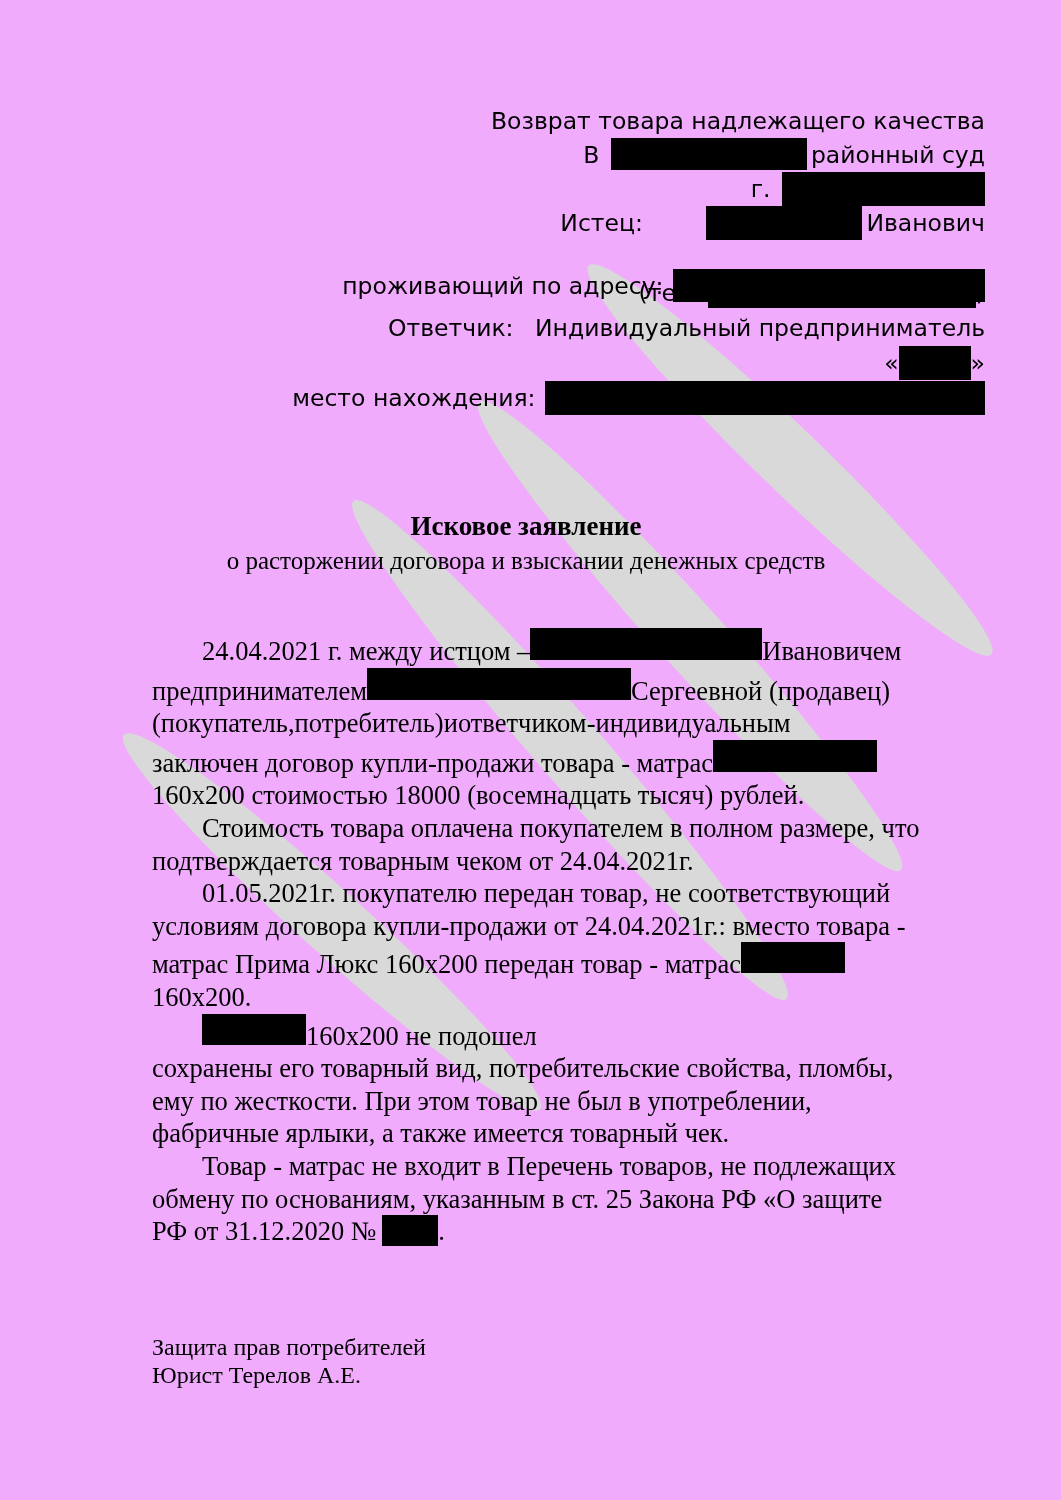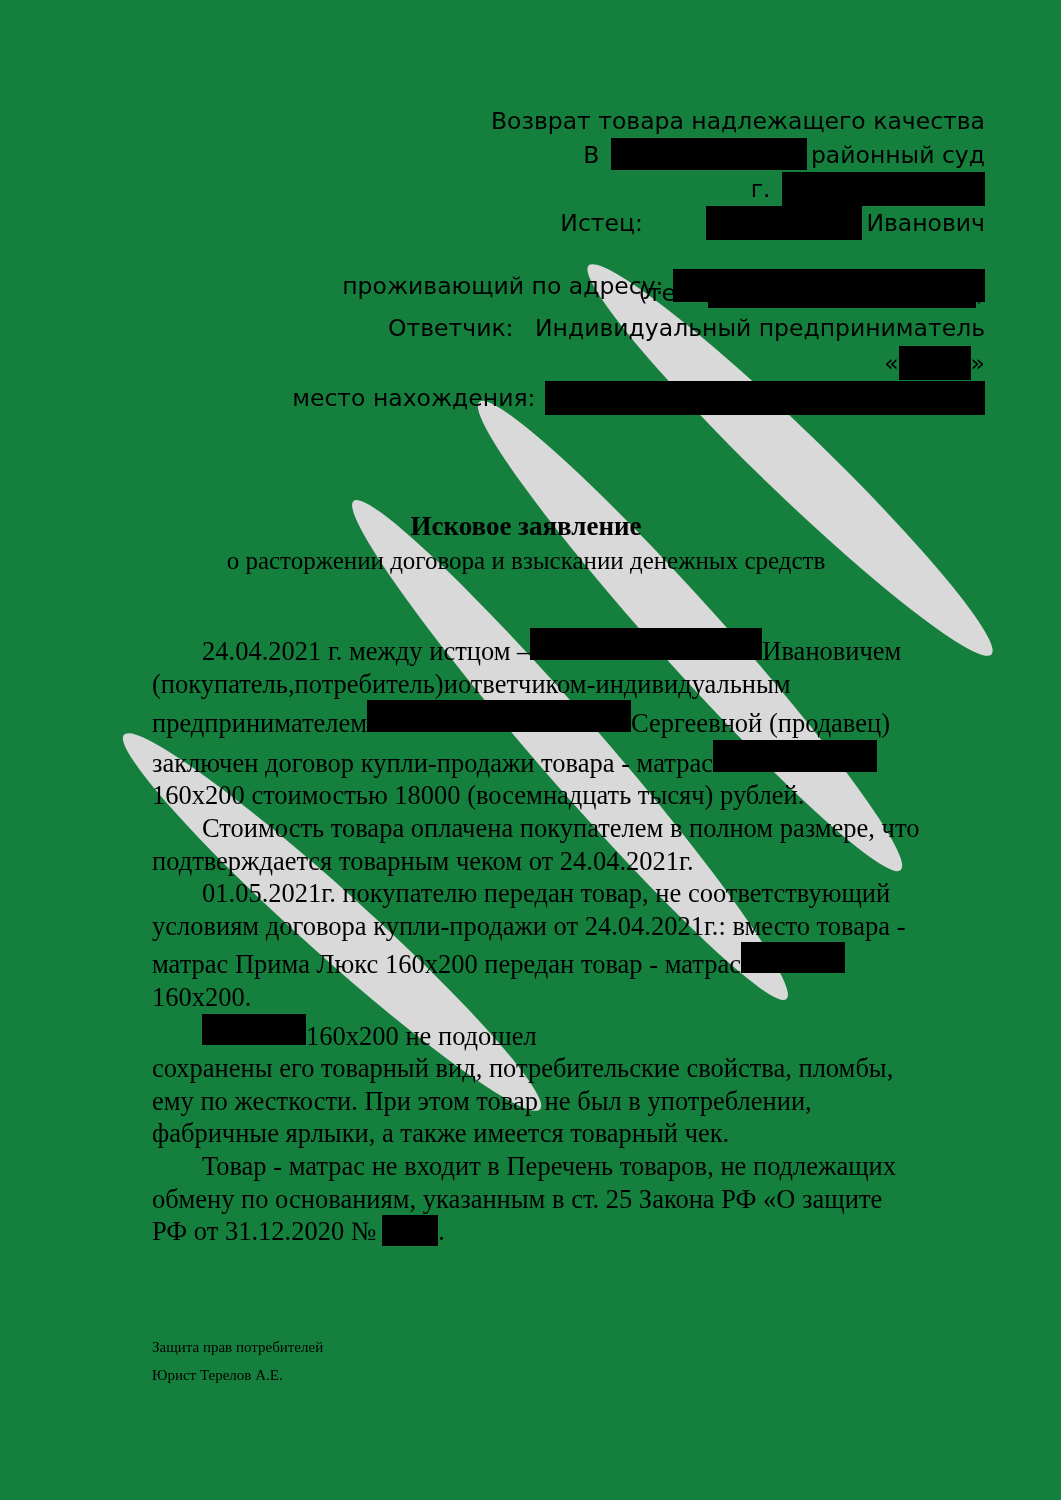--- a/index.html
+++ b/index.html
@@ -1,35 +1,35 @@
 <!DOCTYPE html>
 <html><head>
 <meta charset="utf-8">
 <style>
   html, body { margin: 0; padding: 0; background: #ffffff; }
   body { width: 1061px; height: 1500px; position: relative; overflow: hidden; color: #000; }
-  .page { position: absolute; left: 0; top: 0; width: 1061px; height: 1500px; background: #15803d; }
+  .page { position: absolute; left: 0; top: 0; width: 1061px; height: 1500px; background: #f0abfc; }
 
   .wm { position: absolute; background: #d9d9d9; border-radius: 50%; transform-origin: center center; z-index: 0; }
 
   .content { position: absolute; left: 0; top: 0; width: 1061px; height: 1500px; z-index: 1; }
 
   .hdr { position: absolute; right: 76px; font-family: "DejaVu Sans", "Liberation Sans", sans-serif; font-size: 23.5px; line-height: 34px; white-space: nowrap; text-align: right; }
   .redact { display: inline-block; background: #000; vertical-align: top; }
 
   .title { position: absolute; left: 0; width: 922px; text-align: center; font-family: "Liberation Serif", "DejaVu Serif", serif; }
   .title.main { top: 511px; font-size: 27px; font-weight: bold; padding-left: 130px; box-sizing: border-box; }
   .title.sub { top: 547px; font-size: 25px; padding-left: 130px; box-sizing: border-box; }
 
   .body { position: absolute; left: 152px; width: 833px; top: 628px; font-family: "Liberation Serif", "DejaVu Serif", serif; font-size: 26.5px; line-height: 32.6px; }
   .flex { display: flex; align-items: baseline; white-space: nowrap; }
   .flex.ind { padding-left: 50px; }
   .flex.left { justify-content: flex-start; gap: 8px; }
 
-  .sig { position: absolute; left: 152px; top: 1333px; font-family: "Liberation Serif", "DejaVu Serif", serif; font-size: 15px; line-height: 28px; }
+  .sig { position: absolute; left: 152px; top: 1333px; font-family: "Liberation Serif", "DejaVu Serif", serif; font-size: 24px; line-height: 28px; }
 </style>
 </head>
 <body>
 
 <div class="page">
 
   <div class="wm" style="left:510px; top:428px; width:560px; height:64px; transform:rotate(44deg);"></div>
   <div class="wm" style="left:375px; top:603px; width:630px; height:66px; transform:rotate(48deg);"></div>
   <div class="wm" style="left:240px; top:717px; width:660px; height:66px; transform:rotate(49deg);"></div>
   <div class="wm" style="left:52px; top:890px; width:560px; height:64px; transform:rotate(42deg);"></div>
@@ -75,31 +75,31 @@
     <div class="title sub">о расторжении договора и взыскании денежных средств</div>
 
     <div class="body">
 
       <div class="flex ind">
         <span>24.04.2021 г. между истцом –</span>
         <span class="redact" style="width:232px; height:32px;"></span>
         <span>Ивановичем</span>
       </div>
       <div class="flex">
+        <span>предпринимателем</span>
+        <span class="redact" style="width:264px; height:32px;"></span>
+        <span>Сергеевной (продавец)</span>
+      </div>
+      <div class="flex">
         <span>(покупатель,</span>
         <span>потребитель)</span>
         <span>и</span>
         <span>ответчиком</span>
         <span>-</span>
         <span>индивидуальным</span>
-      </div>
-      <div class="flex">
-        <span>предпринимателем</span>
-        <span class="redact" style="width:264px; height:32px;"></span>
-        <span>Сергеевной (продавец)</span>
       </div>
       <div class="flex">
         <span>заключен договор купли-продажи товара - матрас</span>
         <span class="redact" style="width:164px; height:32px;"></span>
       </div>
       <div class="flex left">
         <span>160х200 стоимостью 18000 (восемнадцать тысяч) рублей.</span>
       </div>
 
       <div class="flex ind">

